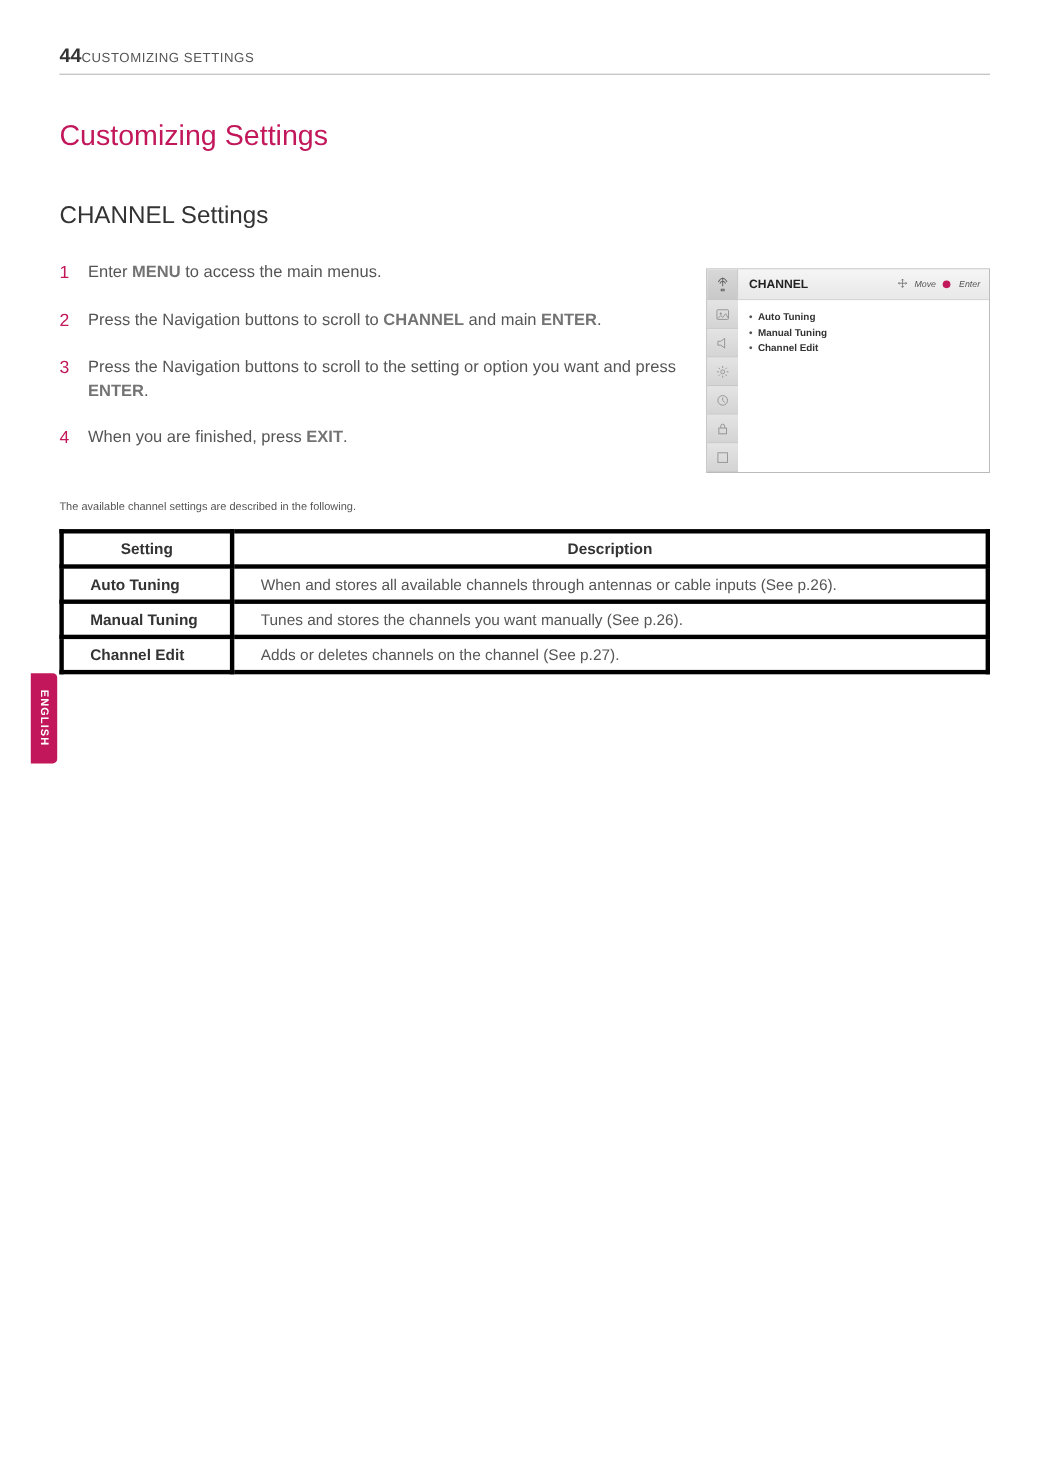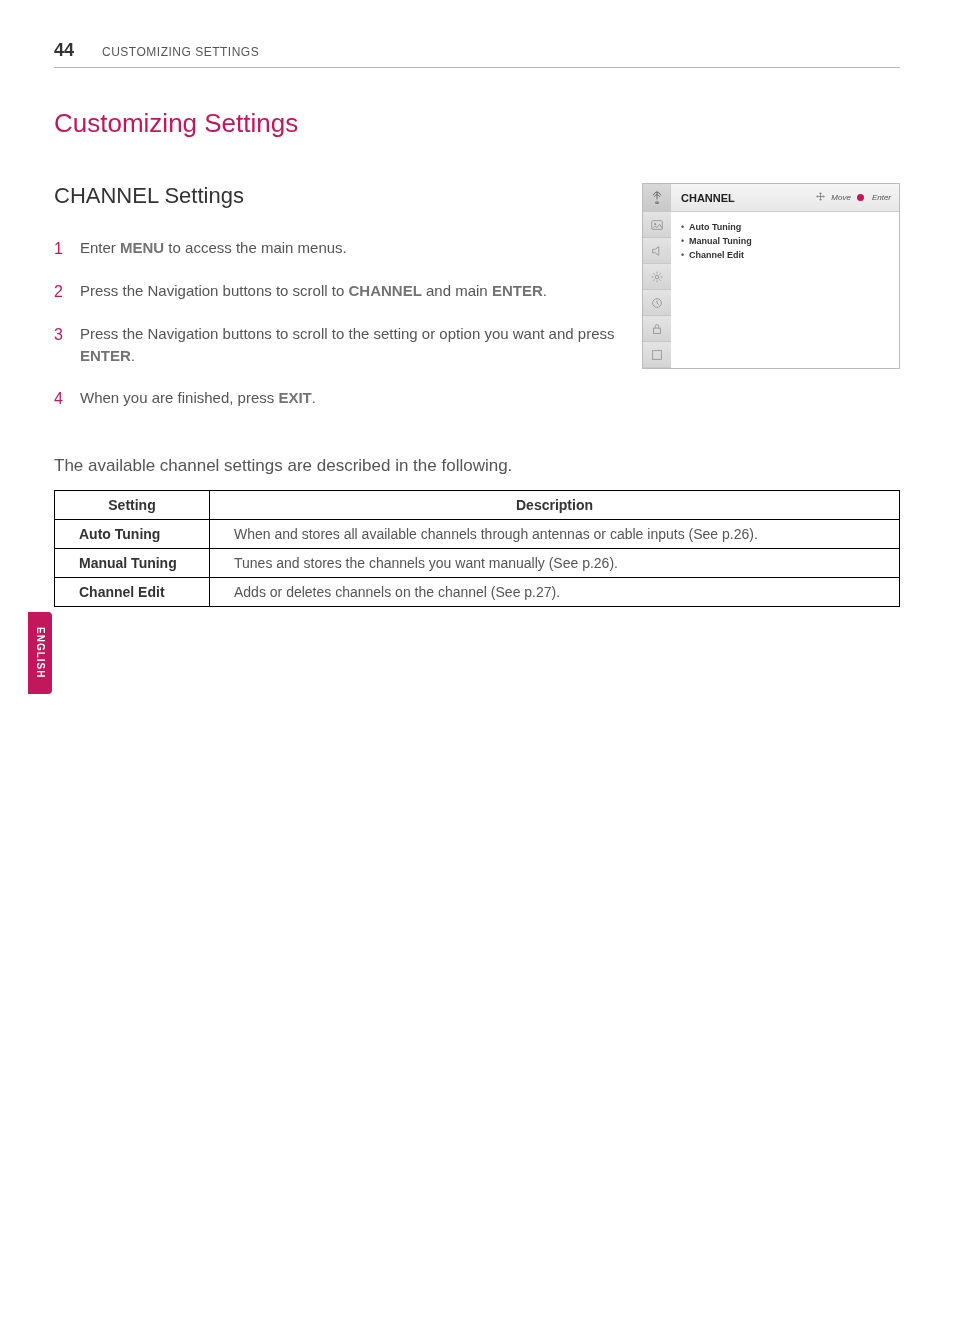--- a/index.html
+++ b/index.html
@@ -11,21 +11,21 @@
     height: 1335px;
     position: relative;
   }
   .page {
     padding: 40px 54px 40px 54px;
     position: relative;
   }
   .header-row {
     display: flex;
     align-items: baseline;
-    gap: 28px;
+    gap: 0;
     border-bottom: 1px solid #b8b8b8;
     padding-bottom: 6px;
     margin-bottom: 40px;
   }
   .page-num {
     font-size: 18px;
     font-weight: 600;
     color: #333;
   }
   .page-header-label {
@@ -35,21 +35,21 @@
   }
   .main-title {
     color: #c2185b;
     font-size: 26px;
     font-weight: 500;
     margin-bottom: 44px;
   }
   .content-row {
     display: flex;
     gap: 18px;
-    align-items: flex-start;
+    align-items: flex-end;
   }
   .left-col { flex: 1; }
   .right-col { width: 258px; flex-shrink: 0; }
   .section-title {
     font-size: 22px;
     font-weight: 500;
     color: #333;
     margin-bottom: 28px;
   }
   .steps { list-style: none; }
@@ -66,32 +66,32 @@
     font-size: 16px;
     font-weight: 400;
     min-width: 14px;
   }
   .step-body { flex: 1; }
   .step-sub {
     margin-top: 6px;
   }
   .bold { font-weight: 700; color: #737373; }
   .para {
-    font-size: 17px;
+    font-size: 10px;
     color: #555;
     margin-top: 26px;
     margin-bottom: 14px;
   }
   table.settings {
     width: 100%;
     border-collapse: collapse;
     font-size: 14px;
   }
   table.settings th, table.settings td {
-    border: 1px solid #000000;
+    border: 4px solid #000000;
     padding: 6px 24px;
     text-align: left;
     vertical-align: middle;
   }
   table.settings th {
     font-weight: 600;
     text-align: center;
     color: #333;
   }
   table.settings td.name { font-weight: 600; color: #333; width: 155px; }

